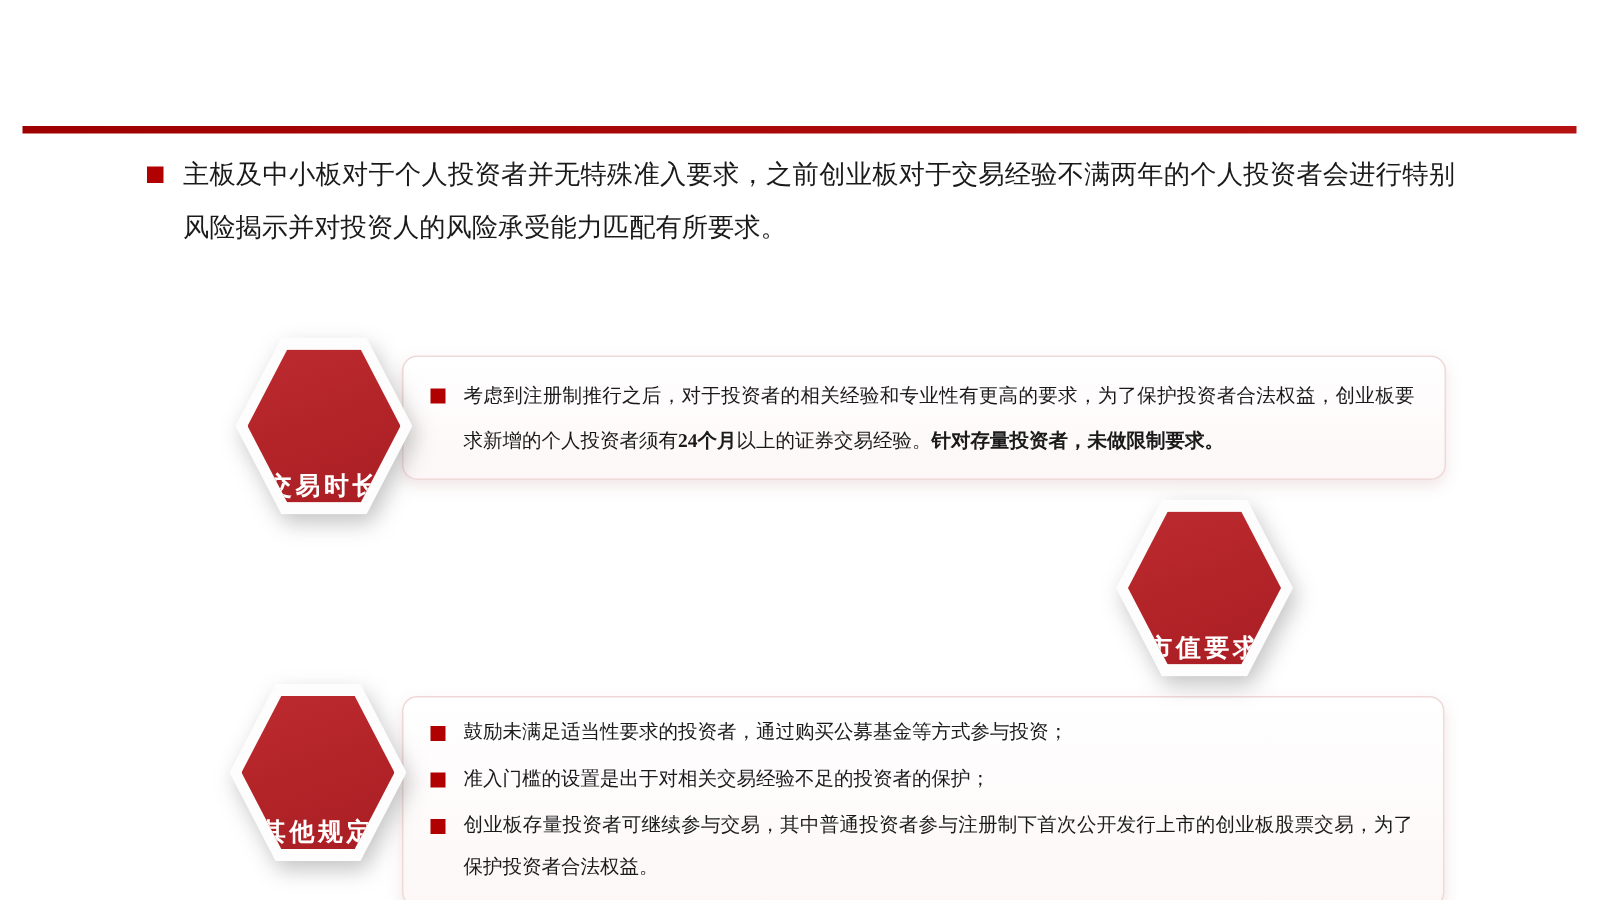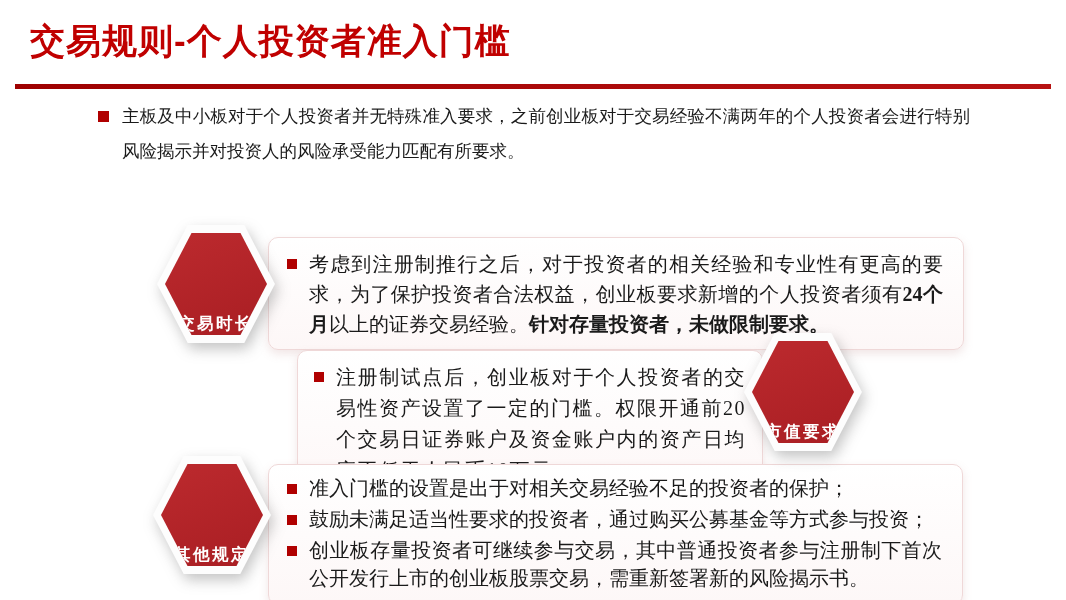--- a/index.html
+++ b/index.html
@@ -44,21 +44,21 @@
   .panel1{left:268px; top:237px; width:696px; padding:11px 20px 10px 18px;}
   .panel2{left:297px; top:350px; width:466px; padding:11px 16px 10px 16px;}
   .panel3{left:268px; top:464px; width:695px; padding:9px 20px 9px 18px;}
   .pli{display:flex; align-items:flex-start;}
   .panel3 .pli{margin-bottom:3px;}
   .psq{
     flex:0 0 auto; width:10px; height:10px; background:#B00000;
     margin:10px 12px 0 0;
   }
   .ptxt{
-    font-size:20px; line-height:30px; color:#1a1a1a; text-align:justify;
+    font-size:13px; line-height:30px; color:#1a1a1a; text-align:justify;
   }
   .panel2 .ptxt{letter-spacing:1.5px; line-height:31px;}
   .panel3 .ptxt{line-height:28px;}
   .ptxt b{font-weight:700;}
   
   .hexwrap{
     position:absolute; width:118px; height:118px;
     filter:drop-shadow(3px 6px 7px rgba(100,100,100,0.38));
     z-index:5;
   }
@@ -78,56 +78,49 @@
   }
   .hex1{left:157px; top:225px;}
   .hex2{left:744px; top:333px;}
   .hex3{left:153px; top:456px;}
 </style>
 </head>
 <body>
 
 <div class="slide">
 
-  <h1 class="title">交易规则-个人投资者准入门槛</h1>
   <div class="rule"></div>
 
   <div class="intro">
     <div class="li">
       <span class="sq"></span>
       <div class="txt">主板及中小板对于个人投资者并无特殊准入要求，之前创业板对于交易经验不满两年的个人投资者会进行特别风险揭示并对投资人的风险承受能力匹配有所要求。</div>
     </div>
   </div>
 
   <div class="panel panel1">
     <div class="pli">
       <span class="psq"></span>
       <div class="ptxt"><span>考虑到注册制推行之后，对于投资者的相关经验和专业性有更高的要求，为了保护投资者合法权益，创业板要求新增的个人投资者须有</span><b>24个月</b><span>以上的证券交易经验。</span><b>针对存量投资者，未做限制要求。</b></div>
     </div>
   </div>
 
-  <div class="panel panel2">
+
+  <div class="panel panel3">
     <div class="pli">
       <span class="psq"></span>
-      <div class="ptxt">注册制试点后，创业板对于个人投资者的交易性资产设置了一定的门槛。权限开通前20个交易日证券账户及资金账户内的资产日均应不低于人民币10万元。</div>
+      <div class="ptxt">鼓励未满足适当性要求的投资者，通过购买公募基金等方式参与投资；</div>
     </div>
-  </div>
-
-  <div class="panel panel3">
     <div class="pli">
       <span class="psq"></span>
       <div class="ptxt">准入门槛的设置是出于对相关交易经验不足的投资者的保护；</div>
     </div>
     <div class="pli">
       <span class="psq"></span>
-      <div class="ptxt">鼓励未满足适当性要求的投资者，通过购买公募基金等方式参与投资；</div>
-    </div>
-    <div class="pli">
-      <span class="psq"></span>
-      <div class="ptxt">创业板存量投资者可继续参与交易，其中普通投资者参与注册制下首次公开发行上市的创业板股票交易，需重新签署新的风险揭示书。</div>
+      <div class="ptxt">创业板存量投资者可继续参与交易，其中普通投资者参与注册制下首次公开发行上市的创业板股票交易，为了保护投资者合法权益。</div>
     </div>
   </div>
 
   <div class="hexwrap hex1">
     <div class="hex-outer">
       <div class="hex-inner">
         <span class="hexlabel">交易时长</span>
       </div>
     </div>
   </div>

